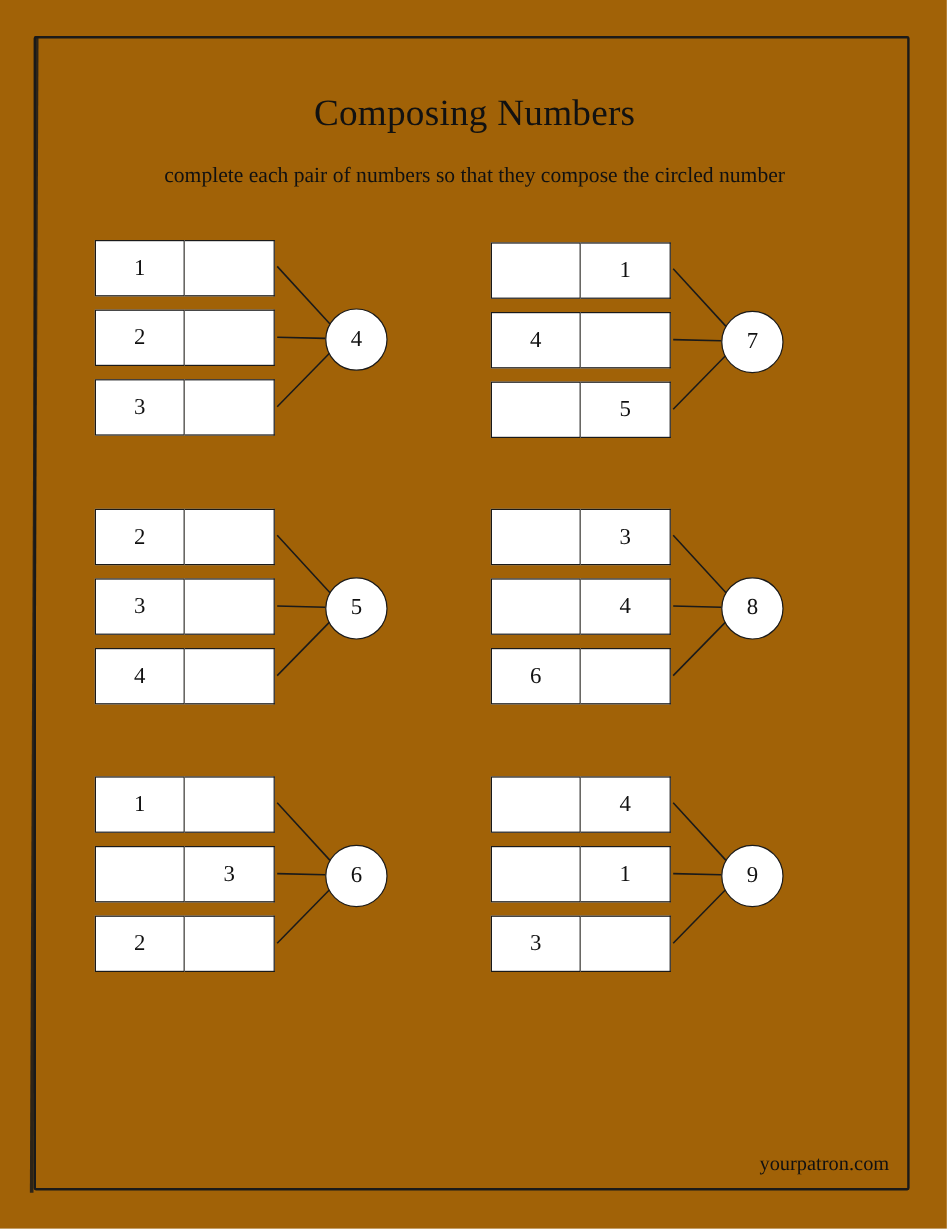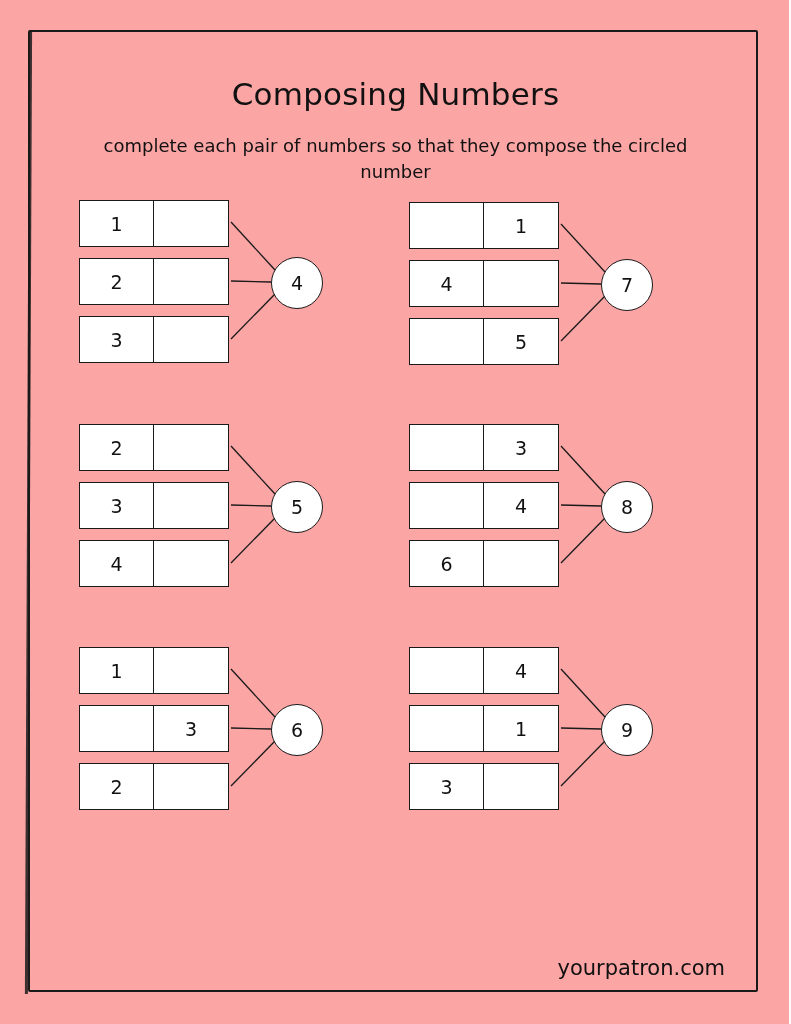--- a/index.html
+++ b/index.html
@@ -13,21 +13,22 @@
     font-family: "DejaVu Sans", sans-serif;
     color: #111111;
     position: relative;
     overflow: hidden;
   }
   .page {
     position: absolute;
     left: 0; top: 0;
     width: 789px;
     height: 1024px;
-    background: #fca5a5;
+    background: #a16207;
+    font-family: Liberation Serif, serif;
   }
   
   .sheet-border {
     position: absolute;
     left: 28px;
     top: 30px;
     width: 730px;
     height: 962px;
     border: 2.5px solid #1a1a1a;
     border-radius: 2px;
@@ -59,23 +60,23 @@
     top: 133px;
     left: 100px;
     width: 591px;
     text-align: center;
     font-size: 18px;
     line-height: 26px;
     font-weight: 400;
   }
   .footer {
     position: absolute;
-    right: 64px;
+    right: 48px;
     bottom: 44px;
-    font-size: 21px;
+    font-size: 17px;
   }
 
   
   .group {
     position: absolute;
     width: 270px;
     height: 175px;
   }
   .rows {
     position: absolute;

